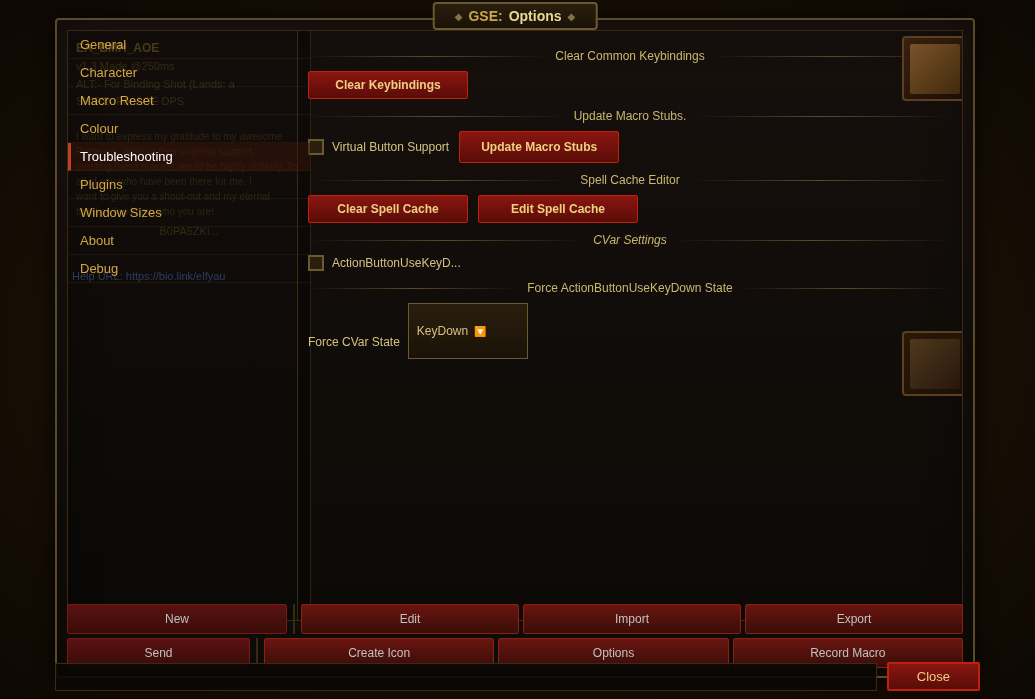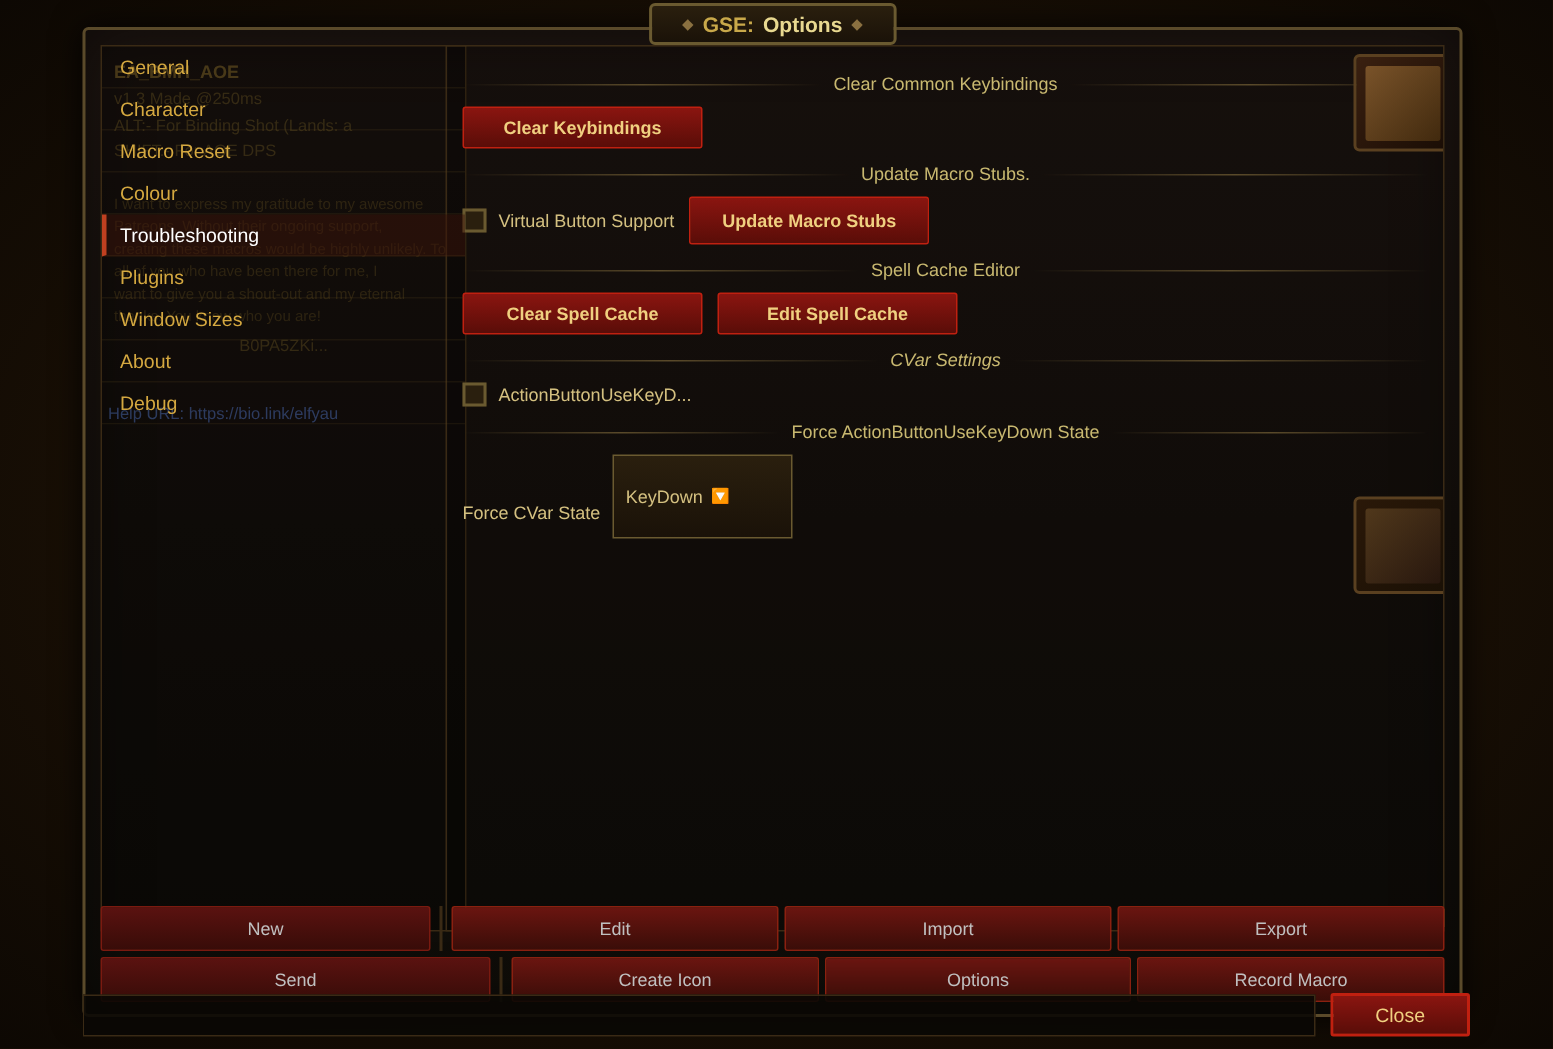--- a/index.html
+++ b/index.html
@@ -394,21 +394,21 @@
 
     <div style="flex:1; display:flex; gap:4px;">
       <button class="toolbar-btn">Edit</button>
       <button class="toolbar-btn">Import</button>
       <button class="toolbar-btn">Export</button>
     </div>
   </div>
 
   <div style="position:absolute; bottom:8px; left:10px; right:10px; display:flex; gap:6px;">
 
-    <div style="width:260px; display:flex; gap:4px;">
+    <div style="width:183px; display:flex; gap:4px;">
       <button class="toolbar-btn" style="flex:1; background:linear-gradient(180deg,#5a1210,#380c08); border-color:#7a1a10;">Send</button>
     </div>
     <div style="width:2px; background:#3a2a15;"></div>
 
     <div style="flex:1; display:flex; gap:4px; align-items:center;">
       <button class="toolbar-btn">Create Icon</button>
       <button class="toolbar-btn">Options</button>
       <button class="toolbar-btn">Record Macro</button>
     </div>
   </div>

